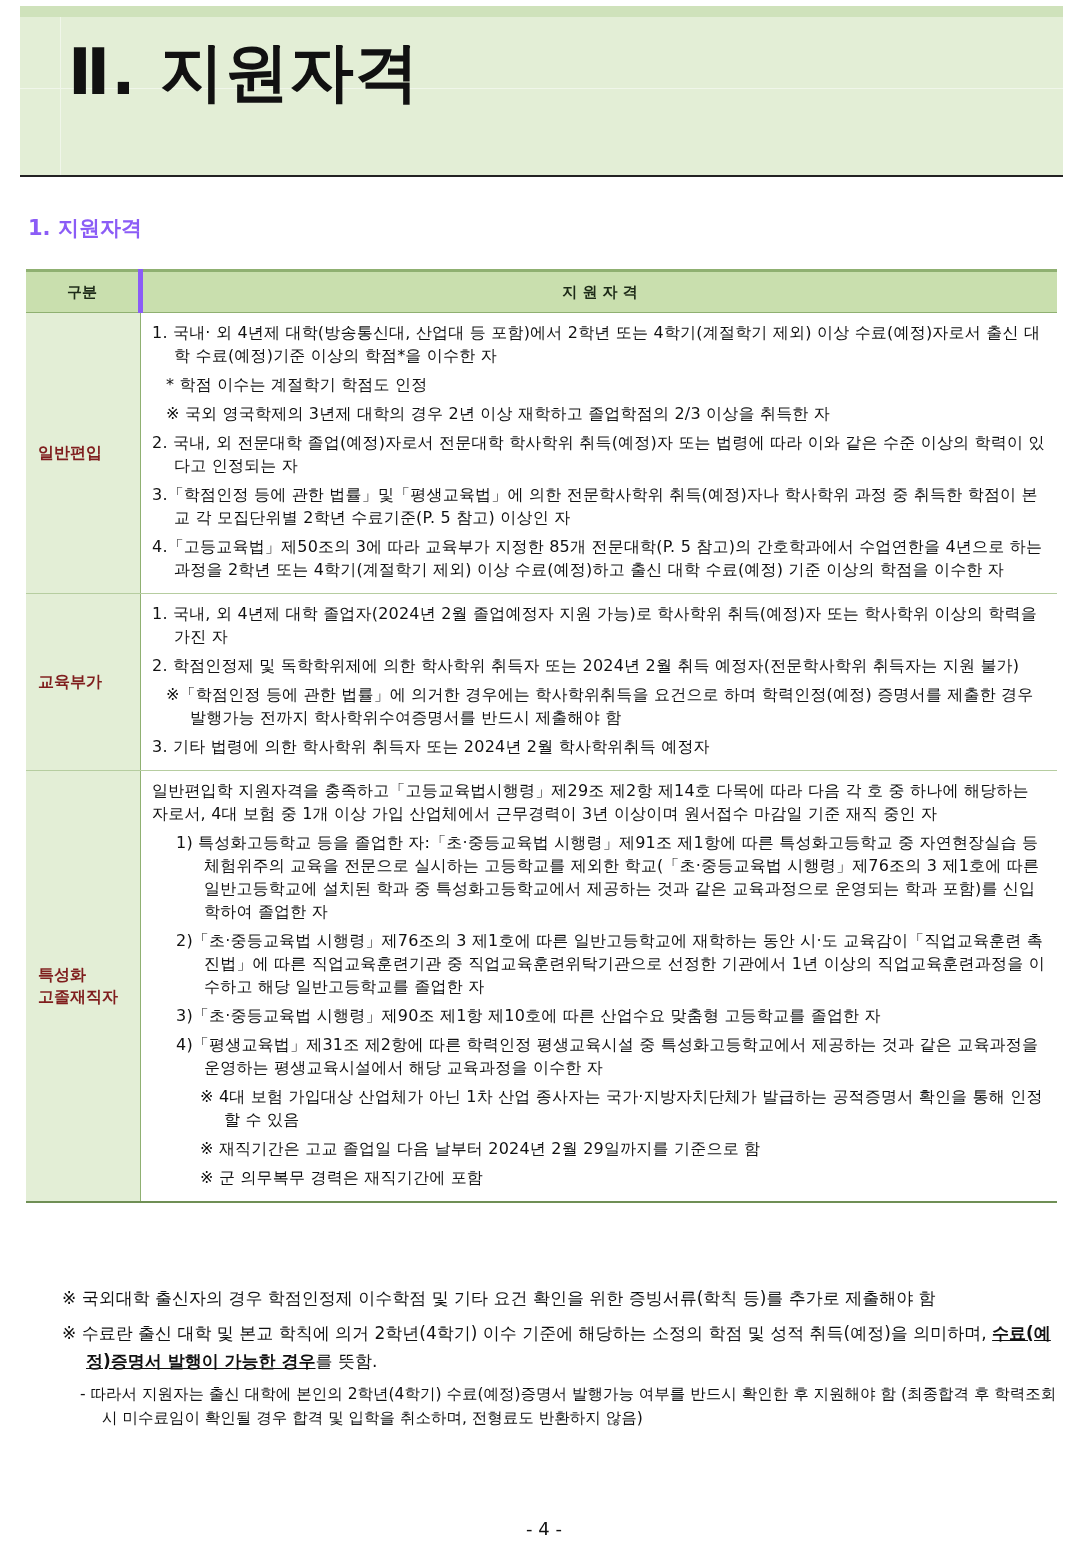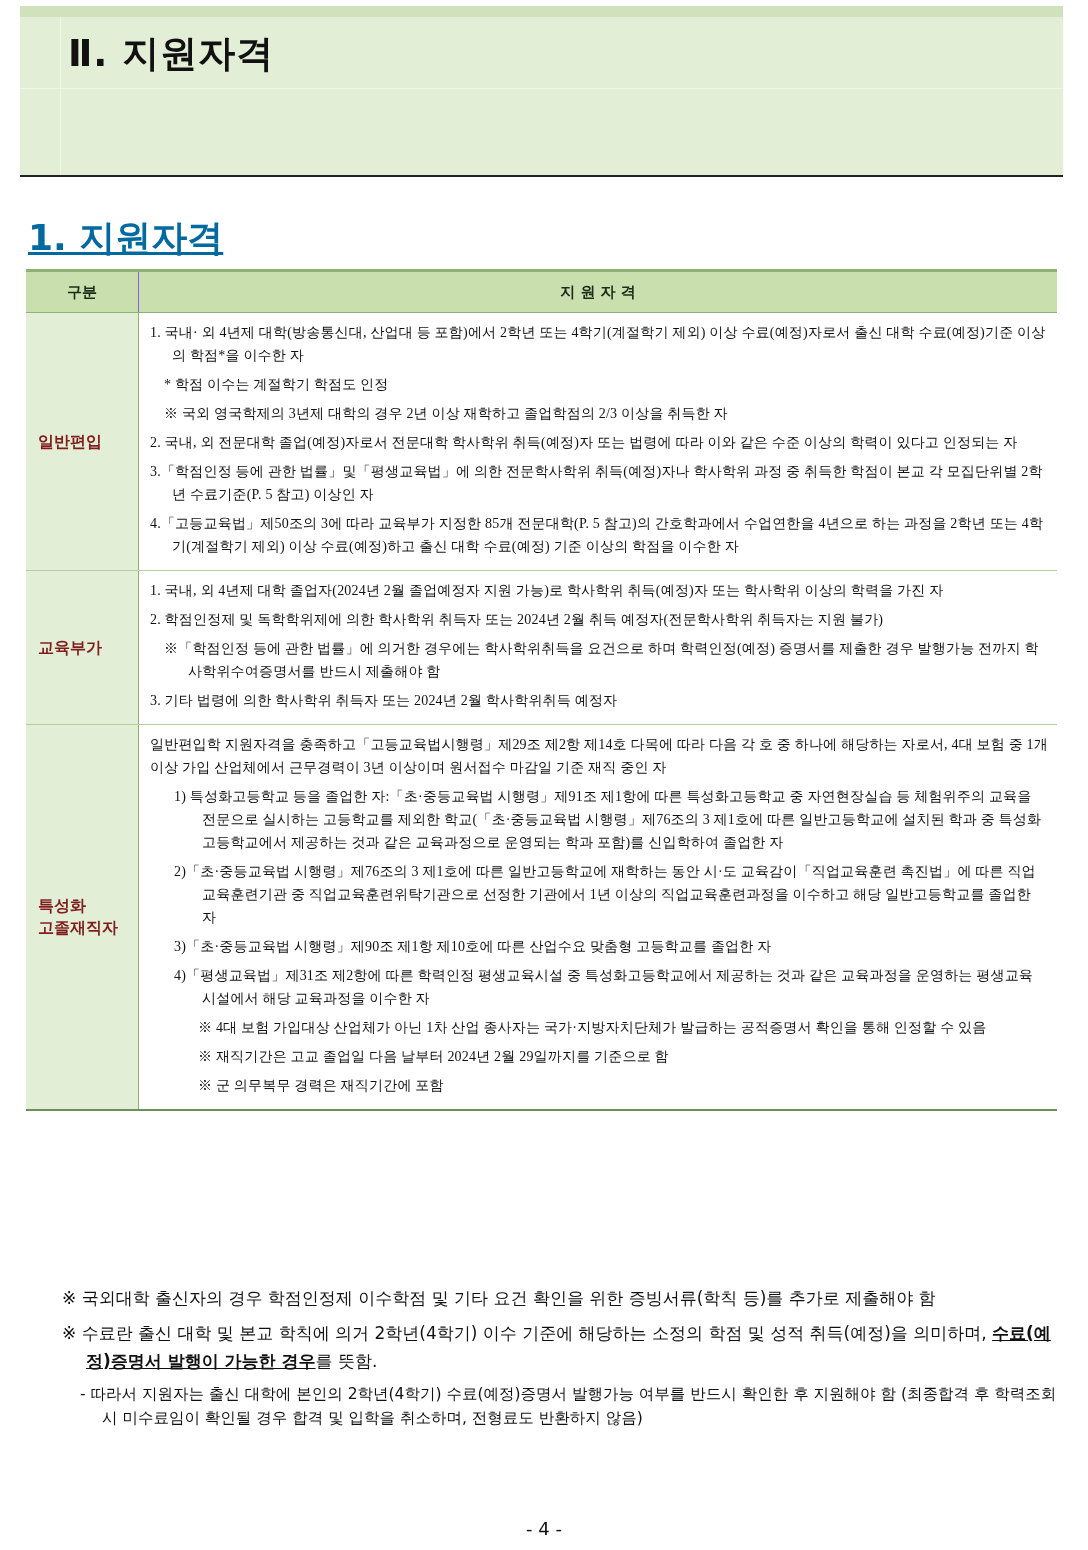--- a/index.html
+++ b/index.html
@@ -2,32 +2,32 @@
 <html><head>
 <meta charset="utf-8">
 <style>
   html, body { margin:0; padding:0; background:#ffffff; }
   body { width:1088px; height:1550px; position:relative; overflow:hidden;
          font-family:"DejaVu Sans","Liberation Sans",sans-serif; color:#111; }
   .chapter-banner { position:absolute; left:20px; top:6px; width:1043px; height:170px;
          background:#e3eed6; border-top:11px solid #cfe2bb; box-sizing:border-box; }
   .chapter-banner .vline { position:absolute; left:40px; top:0; bottom:0; width:1px; background:#f0f6ea; }
   .chapter-banner .hline { position:absolute; left:0; right:0; top:71px; height:1px; background:#f0f6ea; }
-  .chapter-title { position:absolute; left:48px; top:12px; font-size:37px; font-weight:bold; letter-spacing:1px; color:#111; }
+  .chapter-title { position:absolute; left:48px; top:12px; font-size:64px; font-weight:bold; letter-spacing:1px; color:#111; }
   .chapter-rule { position:absolute; left:20px; top:175px; width:1043px; height:2px; background:#222; }
-  .section-title { position:absolute; left:28px; top:214px; font-size:36px; font-weight:bold; color:#0369a1;text-decoration:underline; }
+  .section-title { position:absolute; left:28px; top:214px; font-size:21px; font-weight:bold; color:#8b5cf6; }
   table.qual { position:absolute; left:26px; top:269px; width:1031px; border-collapse:collapse; table-layout:fixed; }
   table.qual th { background:#c9dfae; height:40px; font-size:15px; font-weight:bold; color:#1d2a18;
          border-top:3px solid #8fb071; border-bottom:1px solid #8fb071; padding:0; }
-  table.qual th.col1 { width:112px; border-right:1px solid #8b5cf6; }
+  table.qual th.col1 { width:112px; border-right:5px solid #8b5cf6; }
   table.qual td { border-bottom:1px solid #b6cda0; vertical-align:top; padding:0; }
   table.qual td.cat { background:#e3eed6; border-right:1px solid #8fb071; vertical-align:middle;
          font-size:16px; font-weight:bold; color:#7f1d1d; text-align:left; padding-left:12px; line-height:22px; }
   table.qual tr:last-child td { border-bottom:2px solid #6f8f55; }
-  .content { padding:8px 8px 6px 11px; font-size:14px; line-height:23px; letter-spacing:0.2px;font-family:Liberation Serif, serif; }
+  .content { padding:8px 8px 6px 11px; font-size:16px; line-height:23px; letter-spacing:0.2px; }
   .item { margin:0 0 6px 0; }
   .hang { padding-left:22px; text-indent:-22px; }
   .note { padding-left:29px; text-indent:-15px; }
   .subitem { padding-left:52px; text-indent:-28px; margin:0 4px 6px 0; }
   .subnote { padding-left:72px; text-indent:-24px; margin:4px 0 6px 0; }
   .footnotes { position:absolute; left:62px; top:1284px; width:996px; font-size:17px; line-height:28px; color:#111; }
   .fn { margin:0 0 7px 0; padding-left:24px; text-indent:-24px; }
   .fn u { font-weight:bold; }
   .fn-sub { margin:0; padding-left:40px; text-indent:-22px; font-size:15.5px; line-height:24px; }
   .page-number { position:absolute; left:0; width:1088px; top:1518px; text-align:center; font-size:18px; color:#111; }

